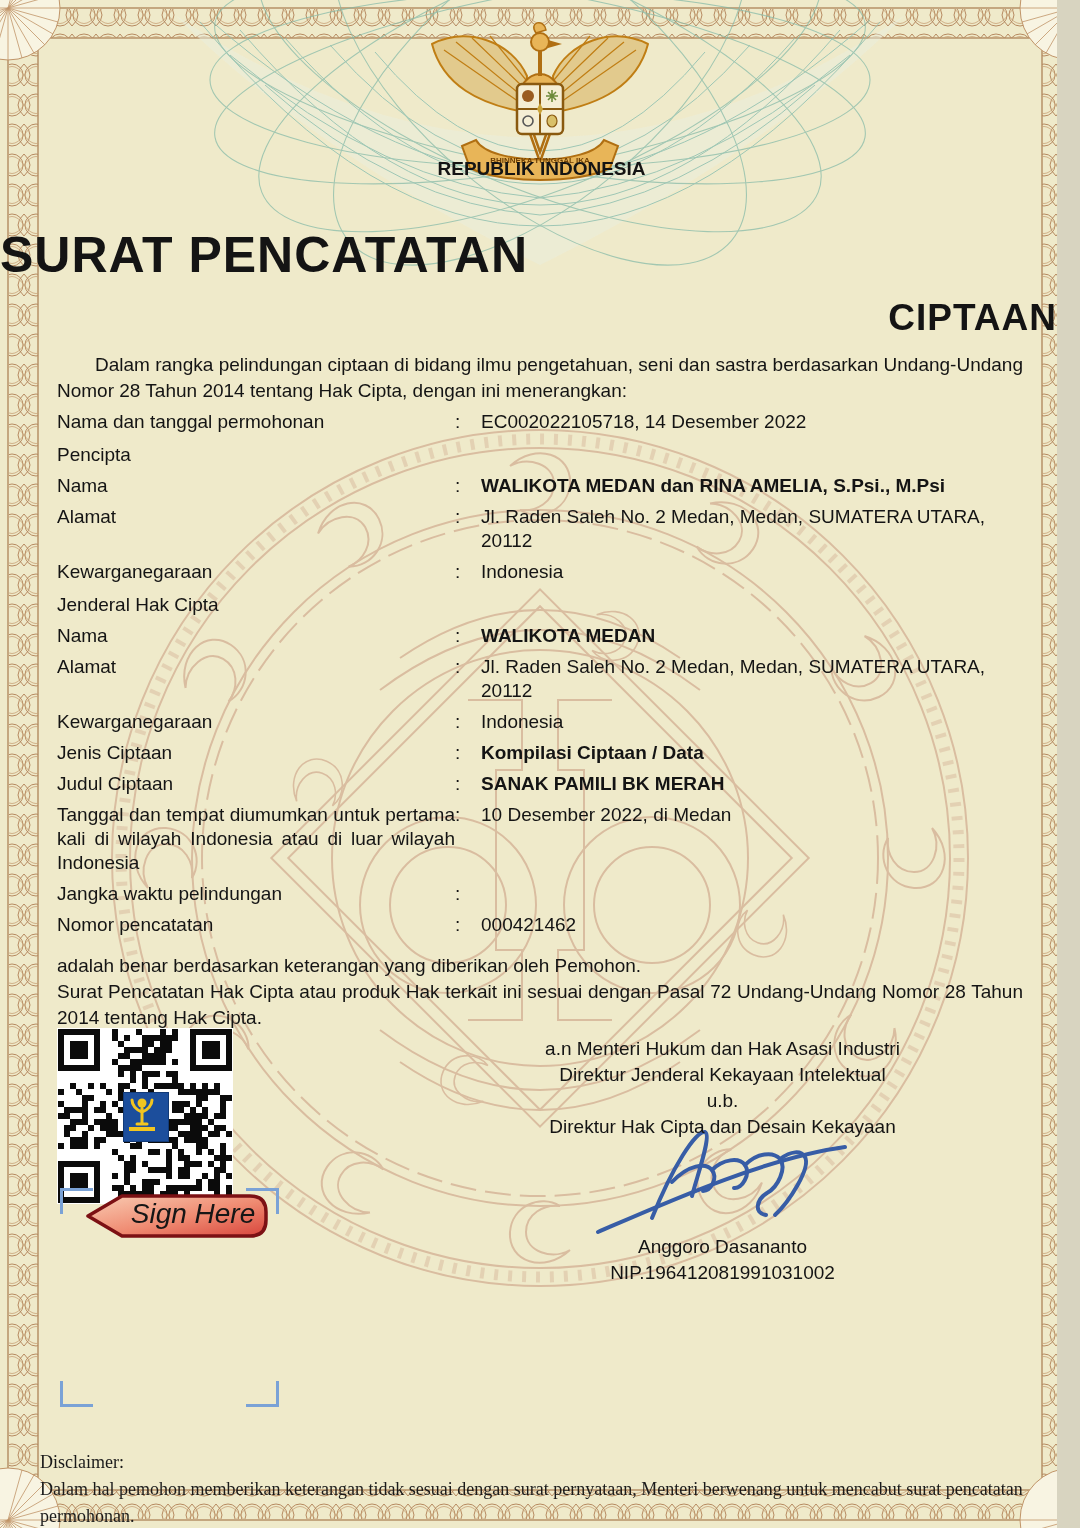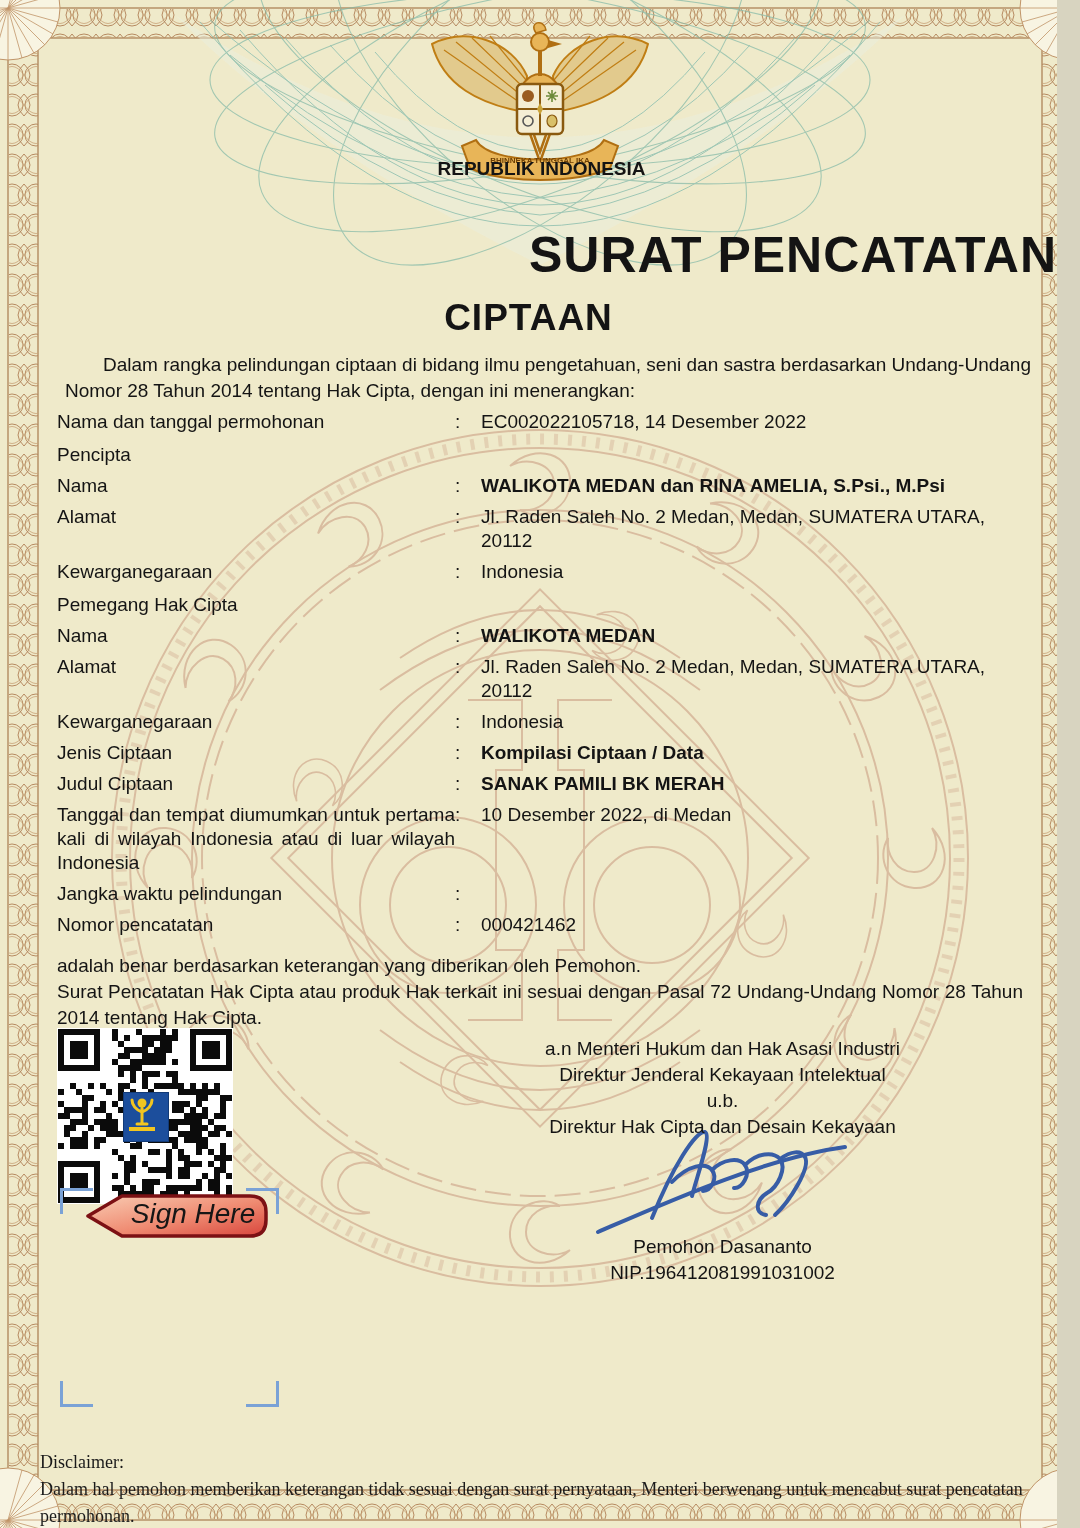--- a/index.html
+++ b/index.html
@@ -2,23 +2,23 @@
 <html><head>
 <meta charset="utf-8">
 <style>
   html,body{margin:0;padding:0;background:#d8d4c0;}
   .page{position:relative;width:1057px;height:1528px;background:#efeaca;overflow:hidden;
         font-family:"Liberation Sans",sans-serif;color:#141414;}
   svg{display:block}
   .abs{position:absolute;}
   
   .hdr-line{position:absolute;left:0;width:100%;text-align:center;font-weight:bold;font-size:19px;line-height:23px;padding-left:13px;}
-  .title-main{position:absolute;left:0;width:100%;text-align:right;font-weight:bold;font-size:50px;letter-spacing:1px;top:226px;}
-  .title-sub{position:absolute;left:0;width:100%;text-align:center;font-weight:bold;font-size:37px;letter-spacing:1px;top:297px;}
-  .intro{position:absolute;left:57px;top:352px;width:966px;font-size:19px;line-height:26px;text-align:justify;text-indent:38px;margin-left:8px;}
+  .title-main{position:absolute;left:0;width:100%;text-align:left;font-weight:bold;font-size:50px;letter-spacing:1px;top:226px;}
+  .title-sub{position:absolute;left:0;width:100%;text-align:right;font-weight:bold;font-size:37px;letter-spacing:1px;top:297px;}
+  .intro{position:absolute;left:57px;top:352px;width:966px;font-size:19px;line-height:26px;text-align:justify;text-indent:38px;}
   
   .content{position:absolute;left:57px;top:410px;width:966px;font-size:19px;line-height:24px;}
   .row{display:flex;margin-bottom:7px;}
   .row .label{width:398px;}
   .row .colon{width:26px;}
   .row .value{flex:1;}
   .heading{font-weight:normal;margin:9px 0 7px 0;}
   .v-bold{font-weight:bold;}
   .justify{text-align:justify;}
   .closing{margin-top:16px;line-height:26px;}
@@ -202,21 +202,21 @@
     <div class="row">
       <div class="label">Alamat</div>
       <div class="colon">:</div>
       <div class="value">Jl. Raden Saleh No. 2 Medan, Medan, SUMATERA UTARA, 20112</div>
     </div>
     <div class="row">
       <div class="label">Kewarganegaraan</div>
       <div class="colon">:</div>
       <div class="value">Indonesia</div>
     </div>
-    <div class="heading">Pemegang Hak Cipta</div>
+    <div class="heading">Jenderal Hak Cipta</div>
     <div class="row">
       <div class="label">Nama</div>
       <div class="colon">:</div>
       <div class="value v-bold">WALIKOTA MEDAN</div>
     </div>
     <div class="row">
       <div class="label">Alamat</div>
       <div class="colon">:</div>
       <div class="value">Jl. Raden Saleh No. 2 Medan, Medan, SUMATERA UTARA, 20112</div>
     </div>
@@ -255,21 +255,21 @@
     </div>
   </div>
 
   <div class="sig-block">
     <div>a.n Menteri Hukum dan Hak Asasi Industri</div>
     <div>Direktur Jenderal Kekayaan Intelektual</div>
     <div>u.b.</div>
     <div>Direktur Hak Cipta dan Desain Kekayaan</div>
   </div>
   <div class="sig-name">
-    <div>Pemohon Dasananto</div>
+    <div>Anggoro Dasananto</div>
     <div>NIP.196412081991031002</div>
   </div>
 
   <div class="qr-wrap">
     <svg id="qr" width="174" height="174">
         <rect x="0" y="0" width="6" height="6"></rect>
         <rect x="6" y="0" width="6" height="6"></rect>
         <rect x="12" y="0" width="6" height="6"></rect>
         <rect x="18" y="0" width="6" height="6"></rect>
         <rect x="24" y="0" width="6" height="6"></rect>

